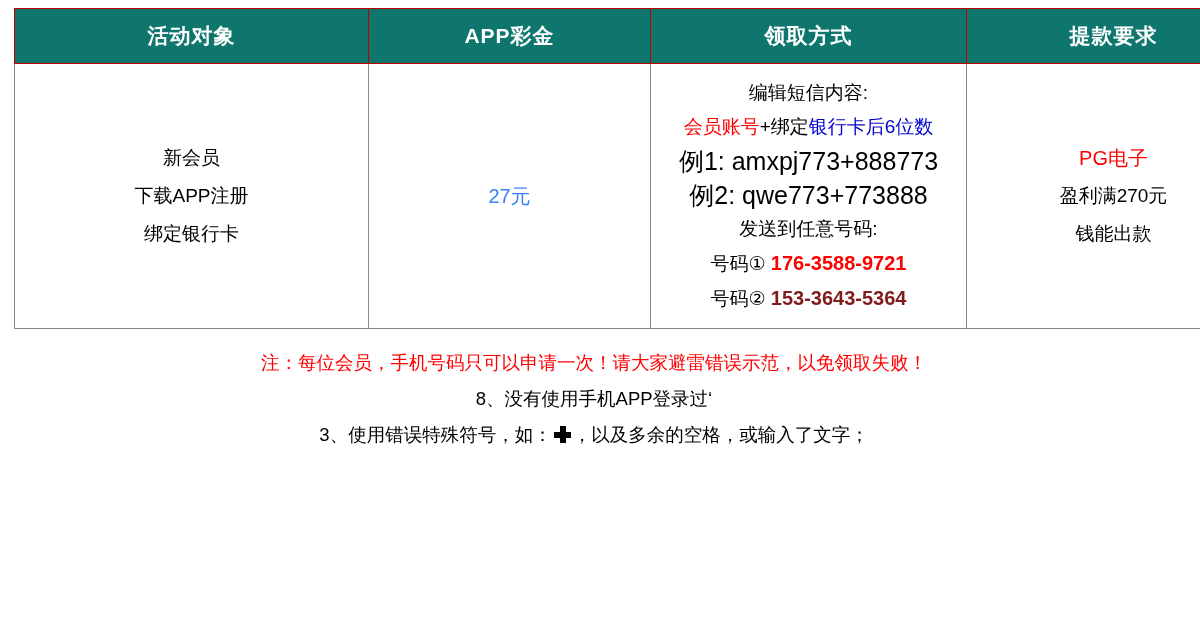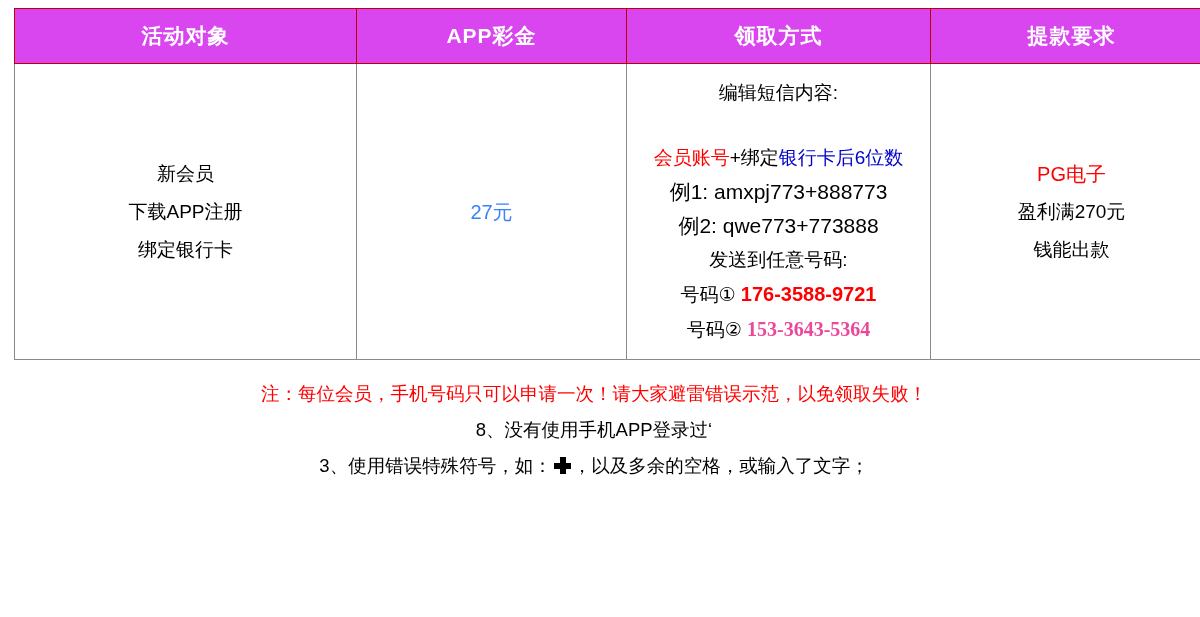--- a/index.html
+++ b/index.html
@@ -26,26 +26,26 @@
     table-layout: fixed;
     width: 1178px;
     margin: 0 0 0 14px;
   }
   table.promo th, table.promo td {
     border: 1px solid #8a8a8a;
     vertical-align: middle;
     text-align: center;
   }
   table.promo thead th {
-    background: #d946ef;
+    background: #0f766e;
     color: #ffffff;
     font-size: 21px;
     font-weight: bold;
     height: 46px;
-    padding: 4px 2px;
+    padding: 4px 8px;
     letter-spacing: 1px;
     border-color: #c00000;
   }
   .col-1 { width: 337px; }
   .col-2 { width: 265px; }
   .col-3 { width: 299px; }
   .col-4 { width: 277px; }
 
   td.body-cell {
     padding: 12px 10px;
@@ -54,40 +54,39 @@
   }
   .cell-lines > div { white-space: nowrap; }
 
   .red { color: #ff0000; }
   .blue { color: #0000cc; }
   .amount {
     color: #3b82f6;
     font-size: 20px;
   }
   .mono-ex {
-    font-size: 21px;
+    font-size: 25px;
   }
   .phone {
     font-weight: bold;
     font-size: 20px;
   }
   .phone.red { color: #ff0000; text-align: right; }
-  .phone.blue { color: #ec4899; font-family: Liberation Serif, serif; }
+  .phone.blue { color: #7f1d1d; }
   .pg {
     color: #ff0000;
     font-size: 20px;
   }
   .compose-wrap {
     line-height: 34px;
     font-size: 19px;
   }
   .formula {
     line-height: 34px;
     padding: 0 6px;
-    margin-top: 31px;
   }
 
   .notes {
     margin: 16px 0 0 14px;
     width: 1160px;
     text-align: center;
   }
   .note-line {
     font-size: 18.5px;
     line-height: 36px;

